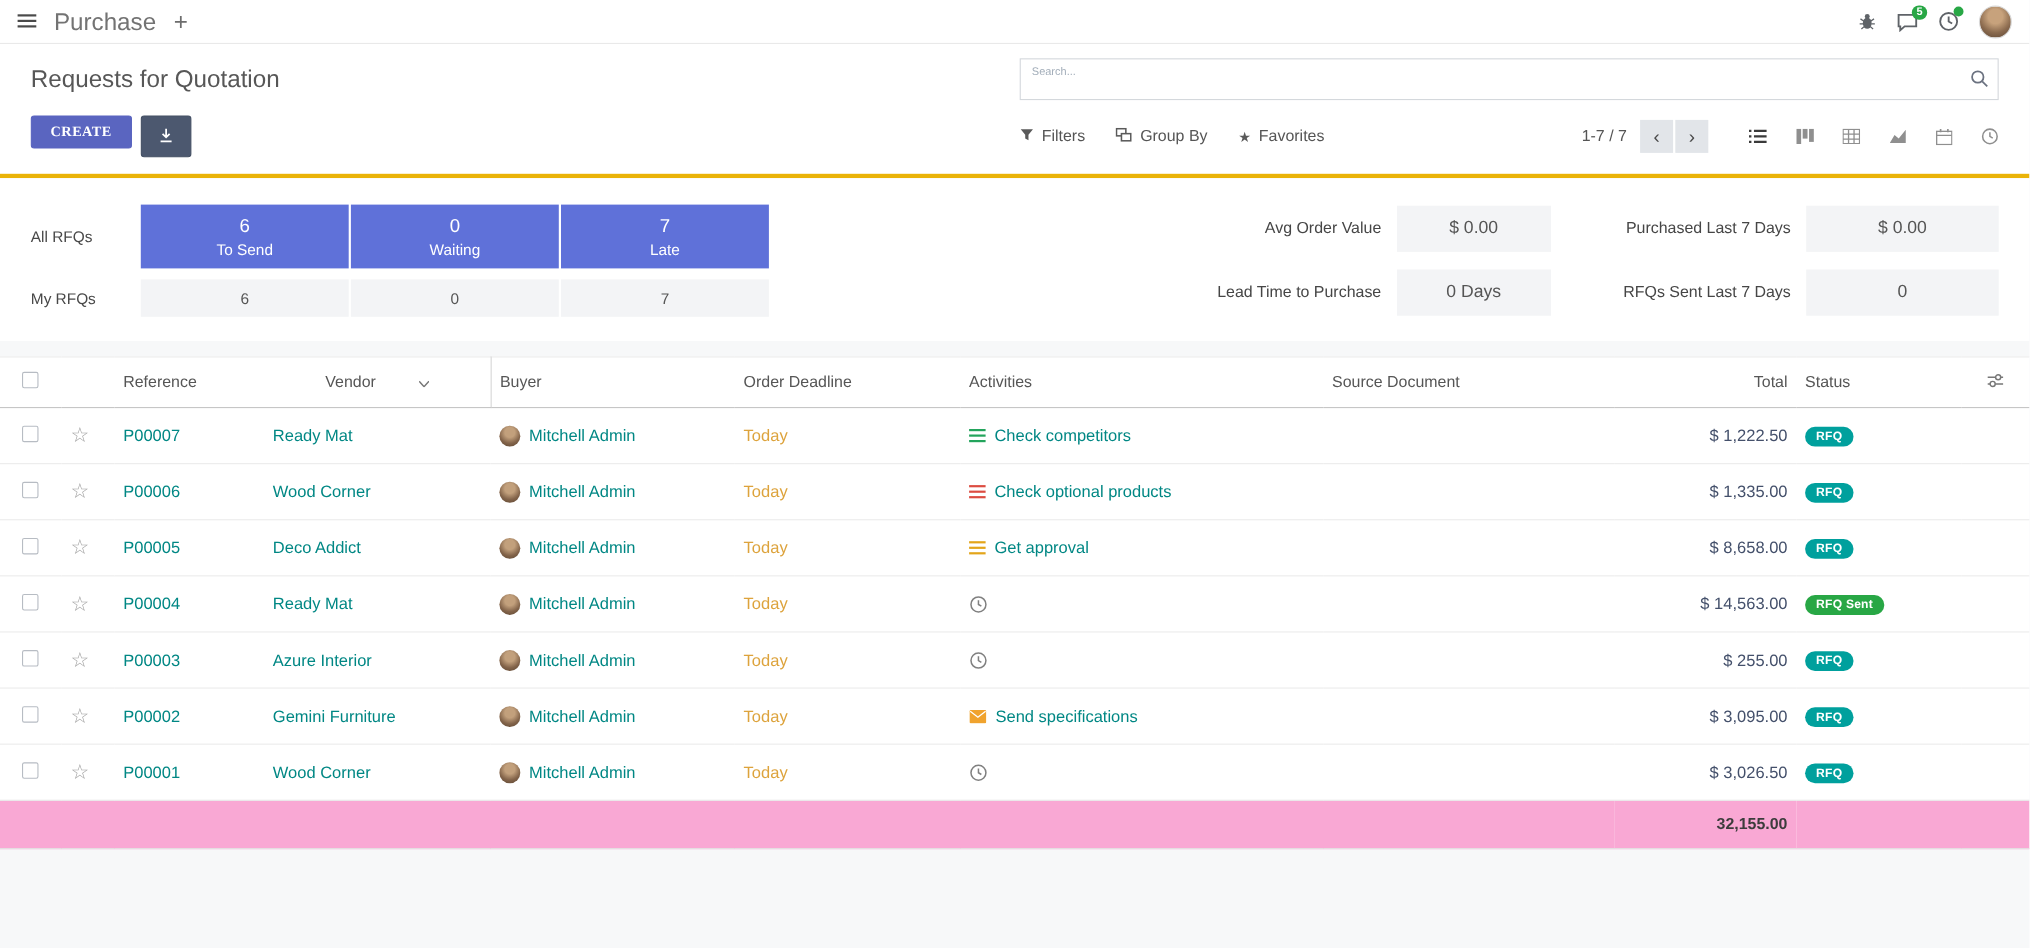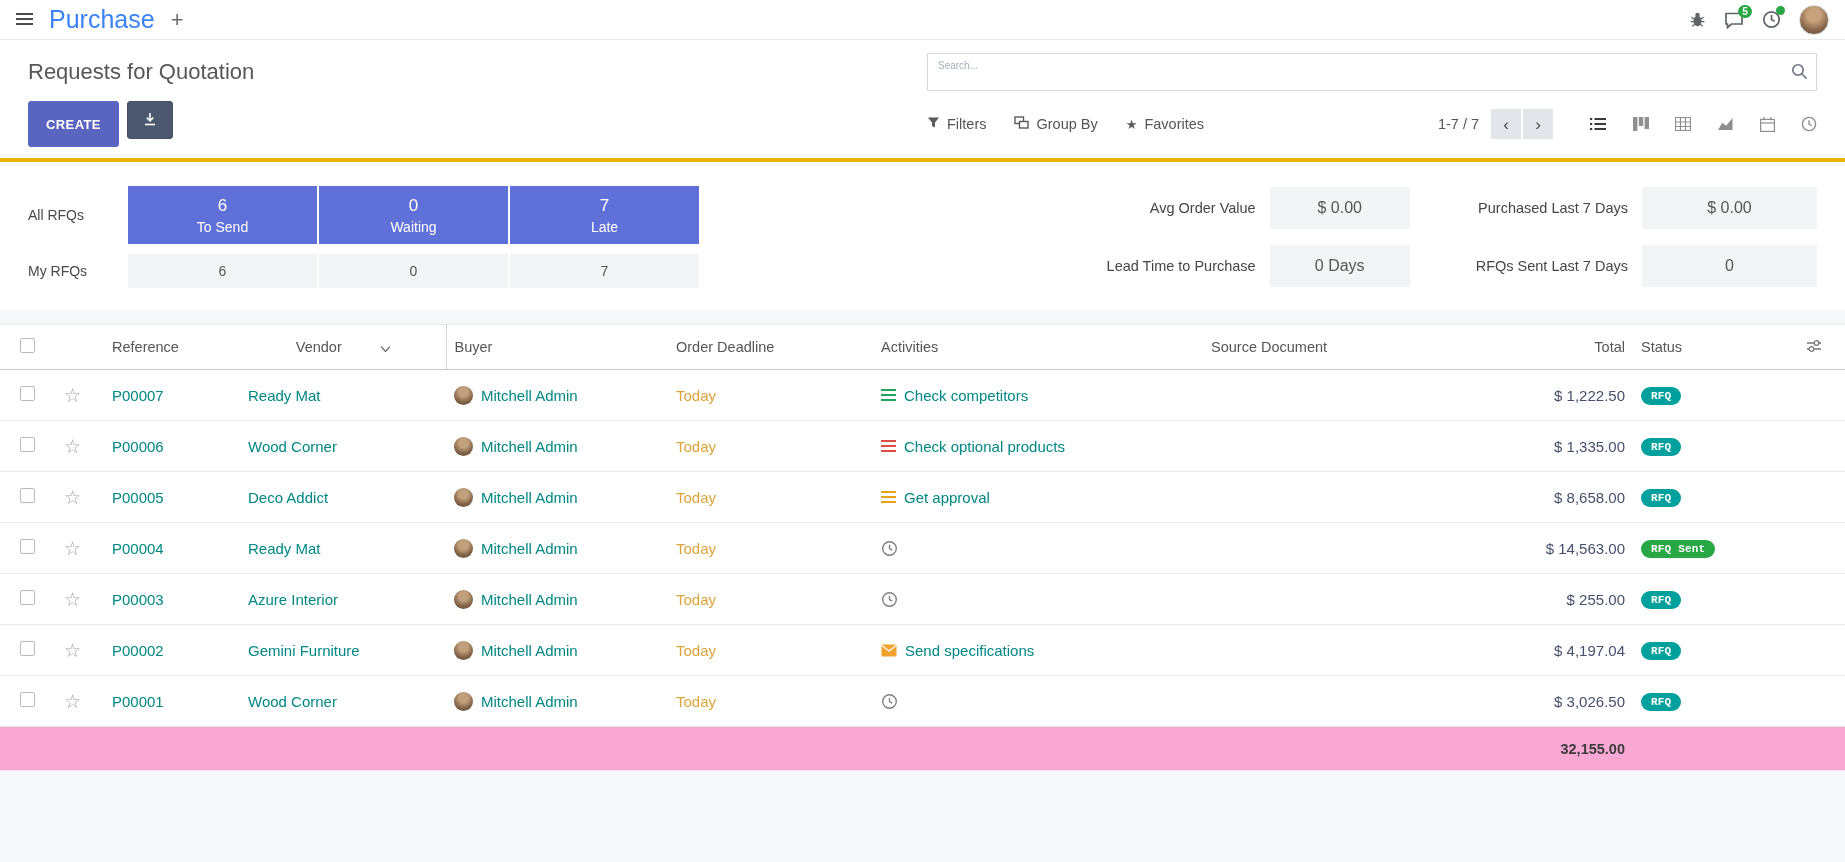--- a/index.html
+++ b/index.html
@@ -10,21 +10,21 @@
   }
   a { text-decoration:none; cursor:pointer; }
 
   
   .navbar { height:40px; background:#fff; border-bottom:1px solid #e9e9e9;
     display:flex; align-items:center; justify-content:space-between; padding:0 16px; }
   .nav-left { display:flex; align-items:center; gap:16px; }
   .hamburger { width:17px; height:13px; position:relative; cursor:pointer; display:inline-block; }
   .hamburger::before { content:''; position:absolute; left:0; right:0; top:0; height:2.4px;
     background:#4a4a4a; box-shadow:0 5px 0 #4a4a4a, 0 10px 0 #4a4a4a; }
-  .app-name { font-size:25px; color:#3b82f6; font-weight:400; cursor:pointer; }
+  .app-name { font-size:22px; color:#737373; font-weight:400; cursor:pointer; }
   .nav-plus { font-size:22px; color:#6d6d6d; font-weight:300; line-height:1; cursor:pointer; }
   .nav-right { display:flex; align-items:center; gap:18px; }
   .nav-ico { position:relative; display:inline-flex; cursor:pointer; color:#5f6368; }
   .nav-badge { position:absolute; top:-6px; right:-8px; background:var(--success); color:#fff;
     font-size:10px; font-weight:bold; border-radius:8px; padding:1px 4px; min-width:14px; text-align:center; }
   .nav-dot { position:absolute; top:-4px; right:-4px; width:9px; height:9px; border-radius:50%; background:var(--success); }
   .avatar { width:30px; height:30px; border-radius:50%; border:1px solid #d8d8d8; cursor:pointer;
     background: radial-gradient(circle at 50% 32%, #c7a27c 0 28%, #8a6a4e 62%, #5a4332 100%); }
 
   
@@ -32,22 +32,22 @@
   .cp-row1 { display:flex; justify-content:space-between; align-items:center; height:40px; }
   .cp-title { font-size:22px; font-weight:400; color:#575757; }
   .search-box { width:890px; position:relative; }
   .search-input { width:100%; height:38px; border:1px solid #d4d8dc; background:#fff;
     padding:0 36px 14px 10px; font-size:10px; color:#444; font-family:inherit; outline:none; }
   .search-input::placeholder { color:#a3aeba; }
   .search-icon { position:absolute; right:9px; top:10px; }
   .cp-row2 { display:flex; justify-content:space-between; align-items:center; margin-top:12px; height:40px; }
   .left-buttons { display:flex; gap:8px; }
   .btn-create { background:var(--primary); color:#fff; border:1px solid var(--primary);
-    height:46px; padding:0 17px; font-size:13px; letter-spacing:.4px; border-radius:3px;
-    cursor:pointer; font-family:Liberation Sans, sans-serif; font-weight:bold; }
+    height:30px; padding:0 17px; font-size:13px; letter-spacing:.4px; border-radius:3px;
+    cursor:pointer; font-family:Liberation Serif, serif; font-weight:bold; }
   .btn-export { background:#4c586f; border:1px solid #445064; width:46px; height:38px;
     border-radius:3px; cursor:pointer; display:flex; align-items:center; justify-content:center; }
   .right-tools { width:890px; display:flex; align-items:center; }
   .search-filters { display:flex; gap:28px; }
   .tool-btn { display:flex; align-items:center; gap:7px; background:none; border:none;
     font-size:14.5px; color:#555; cursor:pointer; font-family:inherit; }
   .pager { margin-left:auto; display:flex; align-items:center; gap:12px; color:#555; font-size:14.5px; }
   .pager-btns { display:flex; gap:2px; }
   .pager-btn { width:30px; height:30px; background:#e2e5e9; border:none; color:#4a4a4a;
     font-size:17px; cursor:pointer; line-height:1; }
@@ -91,21 +91,21 @@
     background:#fff; display:inline-block; cursor:pointer; }
   .star { font-size:19px; color:#a2a2a2; cursor:pointer; line-height:1; }
   a.ref-link, a.buyer-link, .vendor-name, a.act-text { color:var(--link); }
   .vendor-name { cursor:pointer; }
   .c-buyer .cell-flex, .c-activity .cell-flex { display:flex; align-items:center; gap:8px; }
   .avatar-sm { width:19px; height:19px; border-radius:50%; flex:0 0 auto;
     background: radial-gradient(circle at 50% 32%, #c2a07c 0 28%, #83644a 62%, #58422f 100%); }
   .deadline { color:var(--warning); }
   .total-amt { color:var(--total-text); }
   .badge { display:inline-block; background:var(--teal-badge); color:#fff; font-size:11px;
-    font-weight:bold; padding:3px 10px; border-radius:12px; letter-spacing:.2px; white-space:nowrap;font-family:Liberation Mono, monospace; }
+    font-weight:bold; padding:3px 10px; border-radius:12px; letter-spacing:.2px; white-space:nowrap; }
   .badge.sent { background:var(--success); }
   .footer-total { text-align:right; font-weight:bold; font-size:14.5px; color:#3c3c3c; }
 
   
   .act-icon { display:inline-flex; flex:0 0 auto; }
   .act-list { position:relative; width:15px; height:13px; display:inline-block; }
   .act-list::before { content:''; position:absolute; left:0; right:0; top:0; height:2.6px;
     background:currentColor; box-shadow:0 5px 0 currentColor, 0 10px 0 currentColor; }
   .act-green { color:#23a45c; }
   .act-red { color:#dc4c41; }
@@ -466,21 +466,21 @@
               <span class="act-icon">
                 <svg width="16" height="13" viewBox="0 0 16 13">
                   <rect x="0.5" y="0.5" width="15" height="12" rx="1" fill="#f0a32e"></rect>
                   <path d="M1 1.5l7 5.5 7-5.5" stroke="#fff" stroke-width="1.2" fill="none"></path>
                 </svg>
               </span>
               <a class="act-text">Send specifications</a>
             </span>
           </td>
       <td><span></span></td>
-      <td class="c-total"><span class="total-amt">$ 4,197.04</span></td>
+      <td class="c-total"><span class="total-amt">$ 3,095.00</span></td>
       <td><span class="badge">RFQ</span></td>
       <td></td>
     </tr>
 
     <tr>
       <td class="c-check"><span class="checkbox"></span></td>
       <td><span class="star">☆</span></td>
       <td><a class="ref-link">P00001</a></td>
       <td><span class="vendor-name">Wood Corner</span></td>
       <td class="c-buyer">

